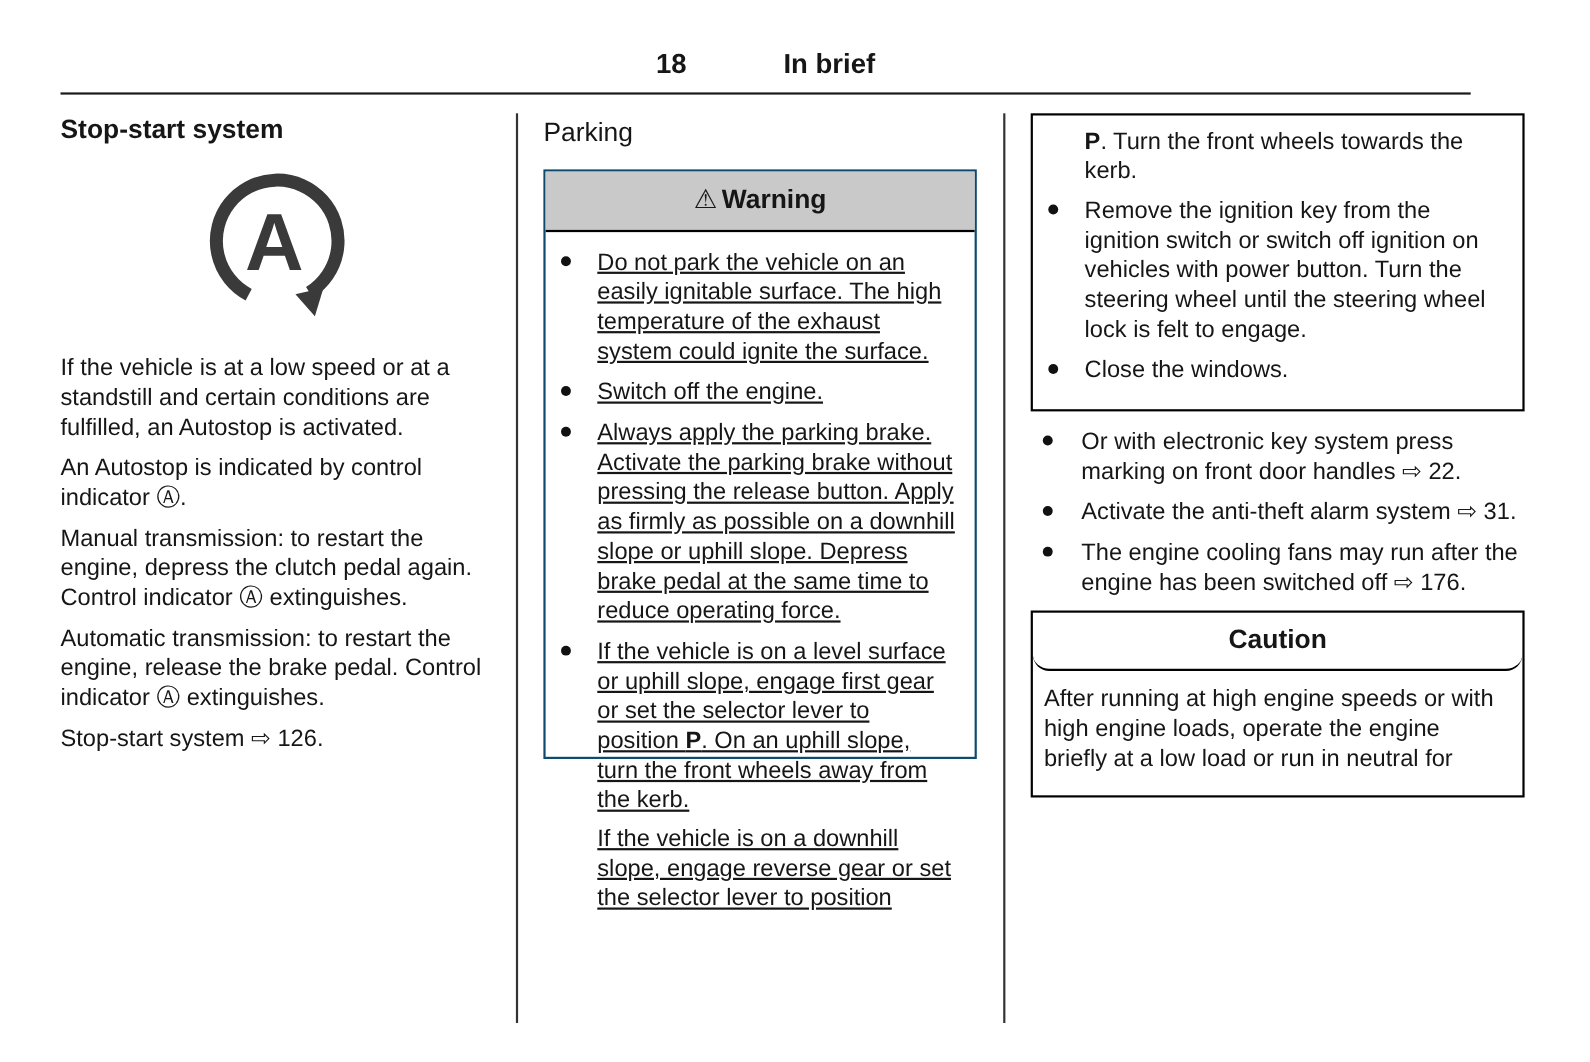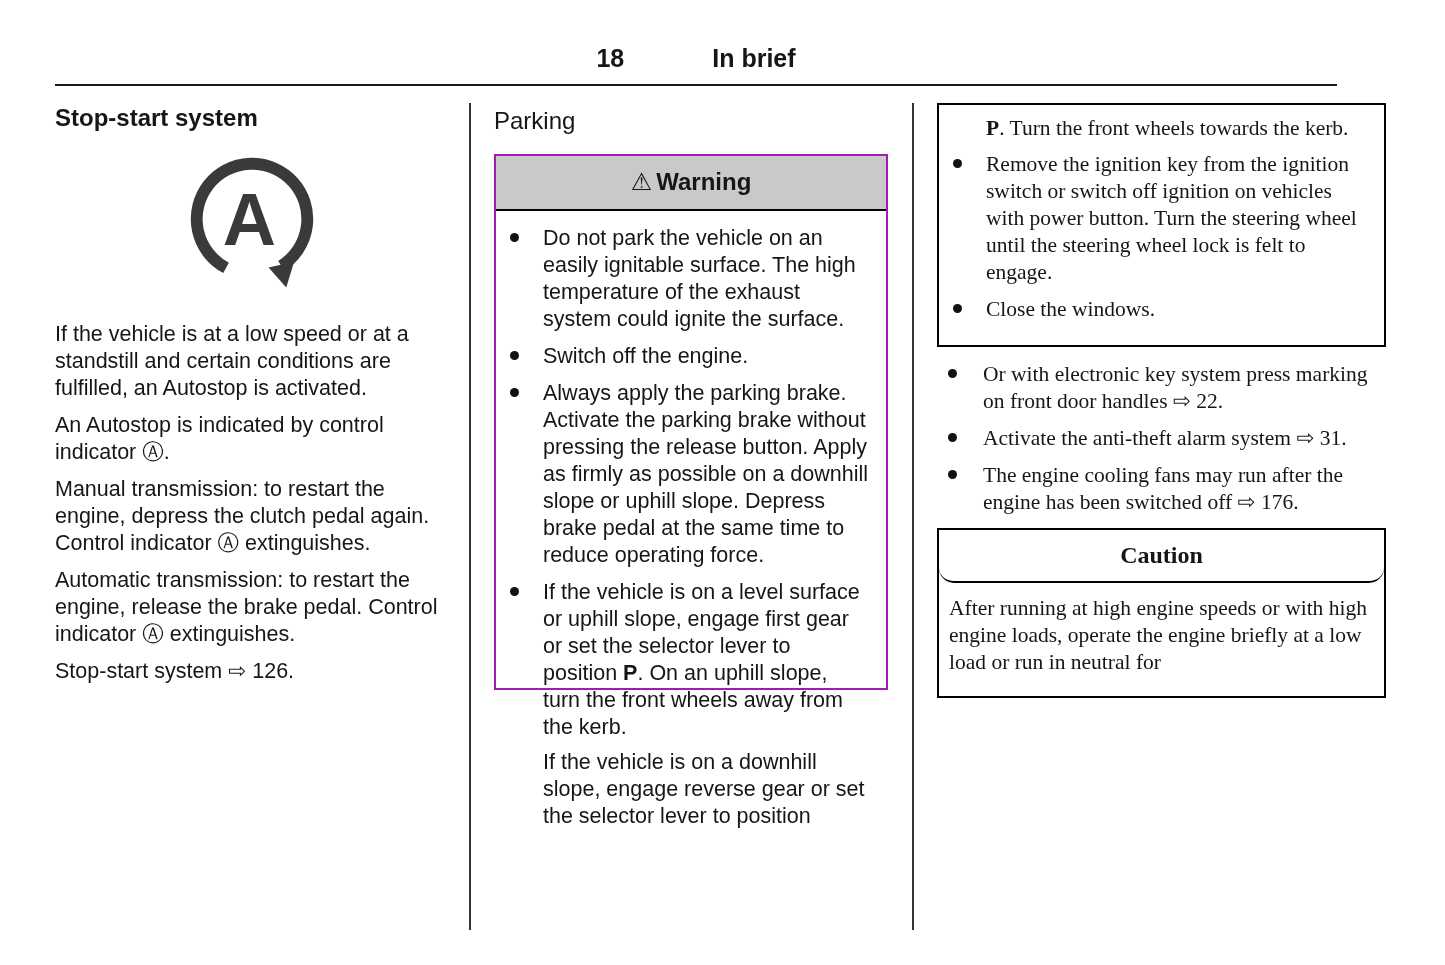--- a/index.html
+++ b/index.html
@@ -24,50 +24,50 @@
   }
   .page-header .chapter { margin-left:88px; }
 
   
   .columns { display:flex; align-items:flex-start; margin-top:17px; }
   .vdivider { width:2px; height:827px; background:#333; flex:0 0 2px; }
 
   .col { box-sizing:border-box; }
   .col1 { flex:0 0 469px; padding:0 20px 0 55px; }
   .col2 { flex:0 0 441px; padding:0 24px 0 23px; }
-  .col3 { flex:1 1 auto; padding:0 59px 0 23px;font-family:Liberation Serif, serif; }
+  .col3 { flex:1 1 auto; padding:0 59px 0 23px; }
 
   
   p, li, .cautionbody { font-size:21.5px; line-height:27px; }
   p { margin:0 0 10px 0; }
 
   .col1 h2 { font-size:24px; line-height:30px; font-weight:bold; margin:0 0 12px 0; }
   .col2 h1 { font-size:24px; line-height:36px; font-weight:normal; margin:0 0 15px 0; }
 
   
   .icon-wrap { margin:4px 0 24px 0; }
   .icon-wrap svg { display:block; margin-left:118px; width:158px; height:152px; }
 
   
   .warnbox {
-    border:2px solid #a21caf;
+    border:2px solid #0c4a6e;
     height:536px;
     box-sizing:border-box;
   }
   .warnhead {
     background:#c9c9c9;
     border-bottom:2px solid #000;
     text-align:center;
     font-weight:bold;
     font-size:24px;
     line-height:30px;
     padding:11px 0 12px 0;
   }
   .warnhead .tri { margin-right:4px; font-weight:normal; }
-  .warnbody { padding:14px 16px 10px 10px; }
+  .warnbody { padding:14px 16px 10px 10px;text-decoration:underline; }
 
   
   ul.bullets { list-style:none; margin:0; padding:0; }
   ul.bullets li { position:relative; padding-left:37px; margin:0 0 10px 0; }
   ul.bullets li::before {
     content:""; position:absolute; left:4px; top:8px;
     width:9px; height:9px; border-radius:50%; background:#111;
   }
   ul.bullets li p { margin:0 0 8px 0; }
   ul.bullets li p:last-child { margin-bottom:0; }

